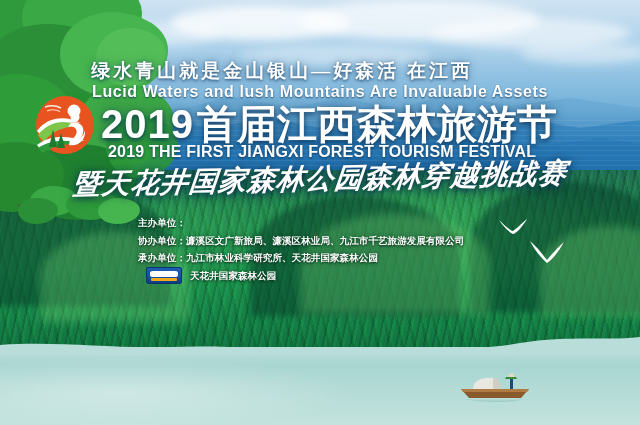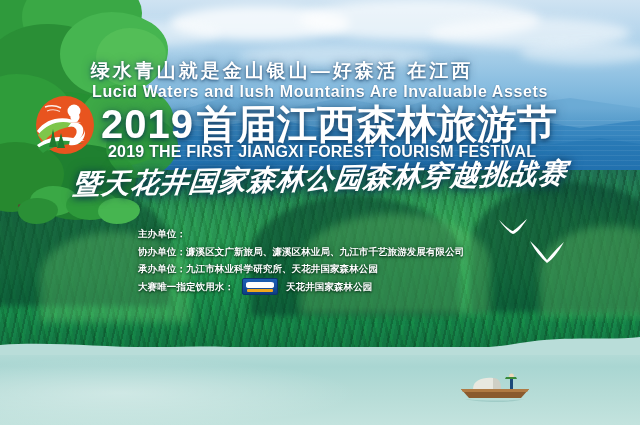--- a/index.html
+++ b/index.html
@@ -106,20 +106,21 @@
 
   
   .sprig{position:absolute;left:18px;top:186px;width:120px;height:48px;}
 
   
   .tagline-cn{
     position:absolute;left:0;top:58px;width:564px;text-align:center;
     font-size:19px;font-weight:bold;color:#ffffff;letter-spacing:3px;
     text-shadow:0 1px 3px rgba(10,50,90,.75), 0 0 8px rgba(10,50,90,.5);
     white-space:nowrap;
+    font-family:Liberation Serif, serif;
   }
   .tagline-en{
     position:absolute;left:0;top:83px;width:640px;text-align:center;
     font-size:16px;font-weight:bold;color:#ffffff;letter-spacing:.6px;
     text-shadow:0 1px 2px rgba(10,50,90,.8);
     white-space:nowrap;
   }
 
   .titlerow{
     position:absolute;left:0;top:98px;width:592px;height:52px;
@@ -144,21 +145,21 @@
   .calligraphy{
     position:absolute;left:0;top:160px;width:640px;text-align:center;
     font-family:"Liberation Serif","DejaVu Serif",serif;
     font-size:28px;font-weight:bold;font-style:italic;color:#ffffff;
     letter-spacing:1px;white-space:nowrap;
     transform:skewX(-7deg) rotate(-1.4deg);
     text-shadow:0 2px 6px rgba(6,42,78,.85), 0 0 12px rgba(6,42,78,.5);
   }
 
   .credits{
-    position:absolute;left:138px;top:225px;width:420px;
+    position:absolute;left:138px;top:214px;width:420px;
   }
   .credit-line{
     font-size:9.5px;font-weight:bold;color:#ffffff;
     line-height:17.5px;white-space:nowrap;letter-spacing:.1px;
     text-shadow:0 1px 2px rgba(0,40,20,.9), 0 0 5px rgba(0,40,20,.6);
     display:flex;align-items:center;
   }
   .water-badge{
     display:inline-block;width:34px;height:15px;margin:0 8px;
     background:linear-gradient(to bottom,#1b5fb4 0%,#1550a0 55%,#0e3e82 100%);
@@ -313,21 +314,20 @@
     </div>
     <div class="credit-line">
       <span>协办单位：</span>
         <span>濂溪区文广新旅局、濂溪区林业局、九江市千艺旅游发展有限公司</span>
     </div>
     <div class="credit-line">
       <span>承办单位：</span>
         <span>九江市林业科学研究所、天花井国家森林公园</span>
     </div>
     <div class="credit-line">
-      <span>大赛唯一指定饮用水：</span>
       <span class="water-badge">
         <span class="wb-wave"></span>
         <span class="wb-bar"></span>
       </span>
       <span>天花井国家森林公园</span>
     </div>
   </div>
 
 </div>
 

